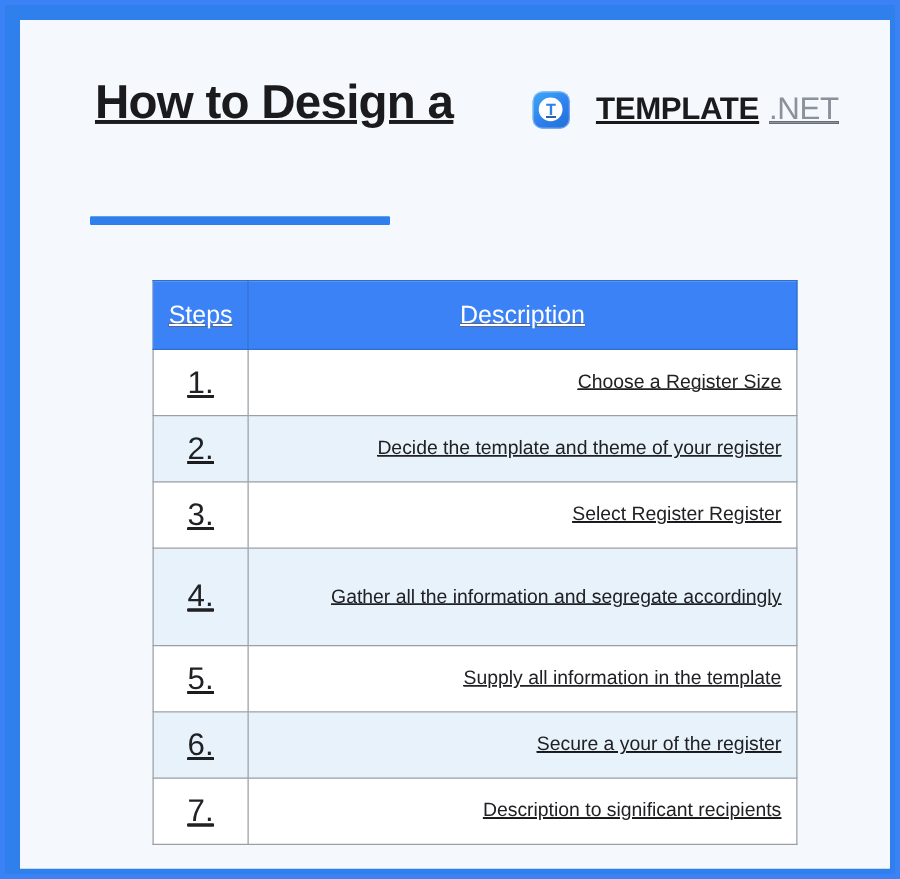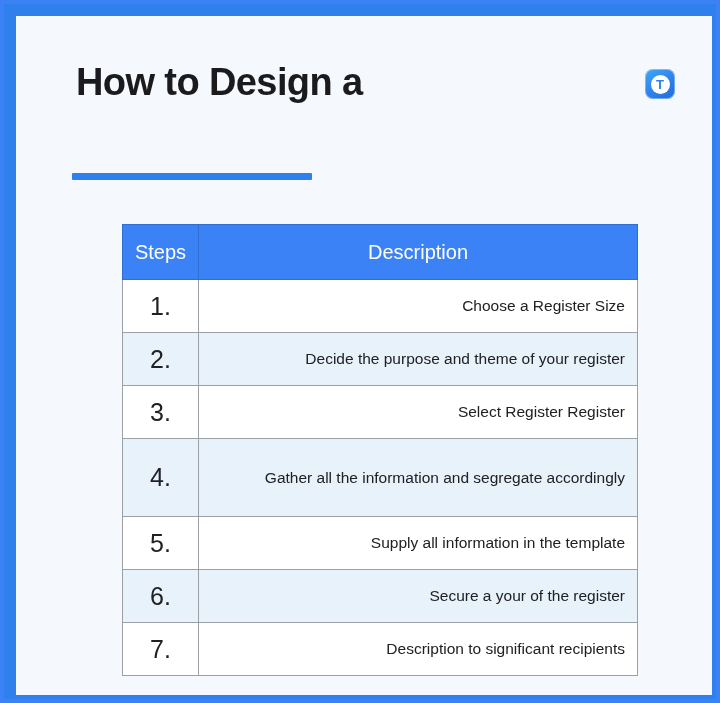--- a/index.html
+++ b/index.html
@@ -1,15 +1,15 @@
 <!DOCTYPE html>
 <html><head>
 <meta charset="utf-8">
 <style>
-  * { margin:4px; padding:0; box-sizing:border-box; }
+  * { margin:4px; padding:0; box-sizing:border-box;text-decoration:underline; }
   html, body {
     width:720px; height:703px;
     font-family:"Liberation Sans", sans-serif;
     background:#3b82f6;
   }
   #frame {
     position:absolute; inset:0;
     background:#2f80ed;
     padding:8px;
   }
@@ -125,37 +125,41 @@
 
     <h1 id="page-title">
       <span>How to Design a</span><br>
     </h1>
     <div id="title-rule"></div>
 
     <div id="logo">
       <span id="logo-mark">
         <span class="disc">T</span>
       </span>
+      <span id="logo-word">
+        <span class="wm">TEMPLATE</span>
+          <span class="tld">.NET</span>
+      </span>
     </div>
 
     <table id="steps-table">
       <thead>
         <tr>
           <th class="col-step">Steps</th>
           <th class="col-desc">Description</th>
         </tr>
       </thead>
       <tbody>
         <tr>
           <td class="num">1.</td>
           <td class="desc">Choose a Register Size</td>
         </tr>
         <tr class="alt">
           <td class="num">2.</td>
-          <td class="desc">Decide the purpose and theme of your register</td>
+          <td class="desc">Decide the template and theme of your register</td>
         </tr>
         <tr>
           <td class="num">3.</td>
           <td class="desc">Select Register Register</td>
         </tr>
         <tr class="alt tall">
           <td class="num">4.</td>
           <td class="desc">Gather all the information and segregate accordingly</td>
         </tr>
         <tr>

